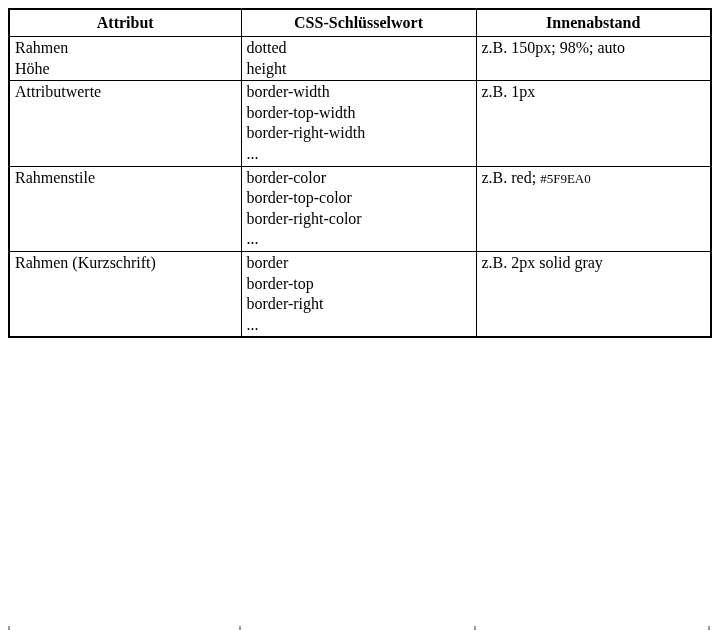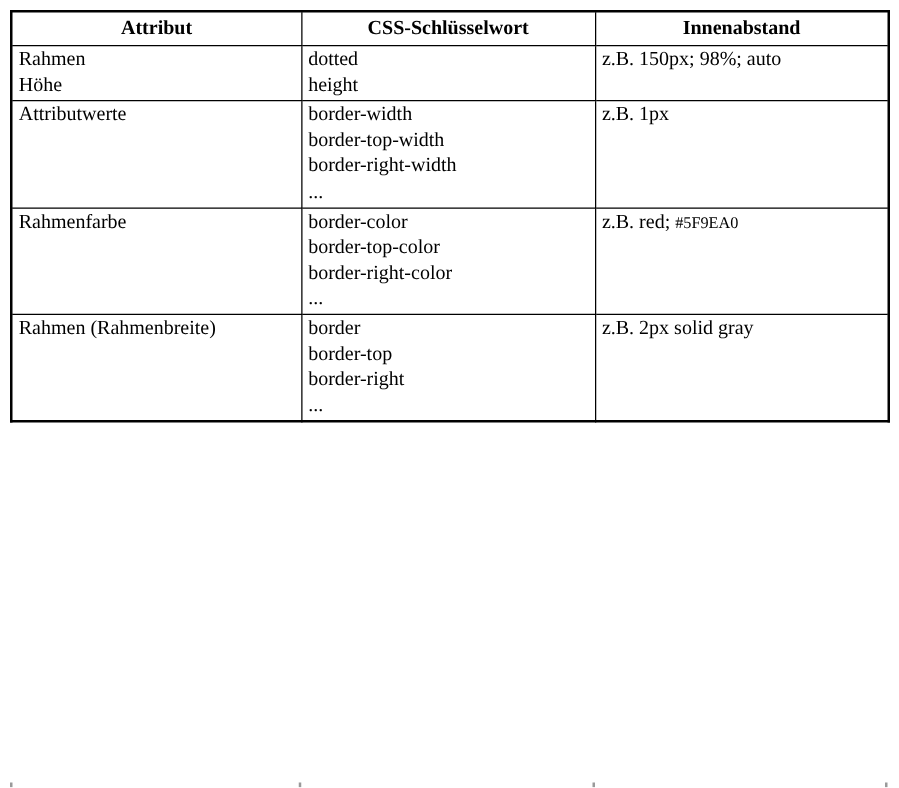--- a/index.html
+++ b/index.html
@@ -105,35 +105,35 @@
             <div class="cell-line">border-top-width</div>
             <div class="cell-line">border-right-width</div>
             <div class="cell-line">...</div>
           </td>
           <td>
             <div class="cell-line">z.B. 1px</div>
           </td>
         </tr>
         <tr>
           <td>
-            <div class="cell-line">Rahmenfarbe</div>
+            <div class="cell-line">Rahmenstile</div>
           </td>
           <td>
             <div class="cell-line">border-color</div>
             <div class="cell-line">border-top-color</div>
             <div class="cell-line">border-right-color</div>
             <div class="cell-line">...</div>
           </td>
           <td>
             <div class="cell-line"><span>z.B. red; </span><span class="code-small">#5F9EA0</span></div>
           </td>
         </tr>
         <tr>
           <td>
-            <div class="cell-line">Rahmen (Rahmenbreite)</div>
+            <div class="cell-line">Rahmen (Kurzschrift)</div>
           </td>
           <td>
             <div class="cell-line">border</div>
             <div class="cell-line">border-top</div>
             <div class="cell-line">border-right</div>
             <div class="cell-line">...</div>
           </td>
           <td>
             <div class="cell-line">z.B. 2px solid gray</div>
           </td>

